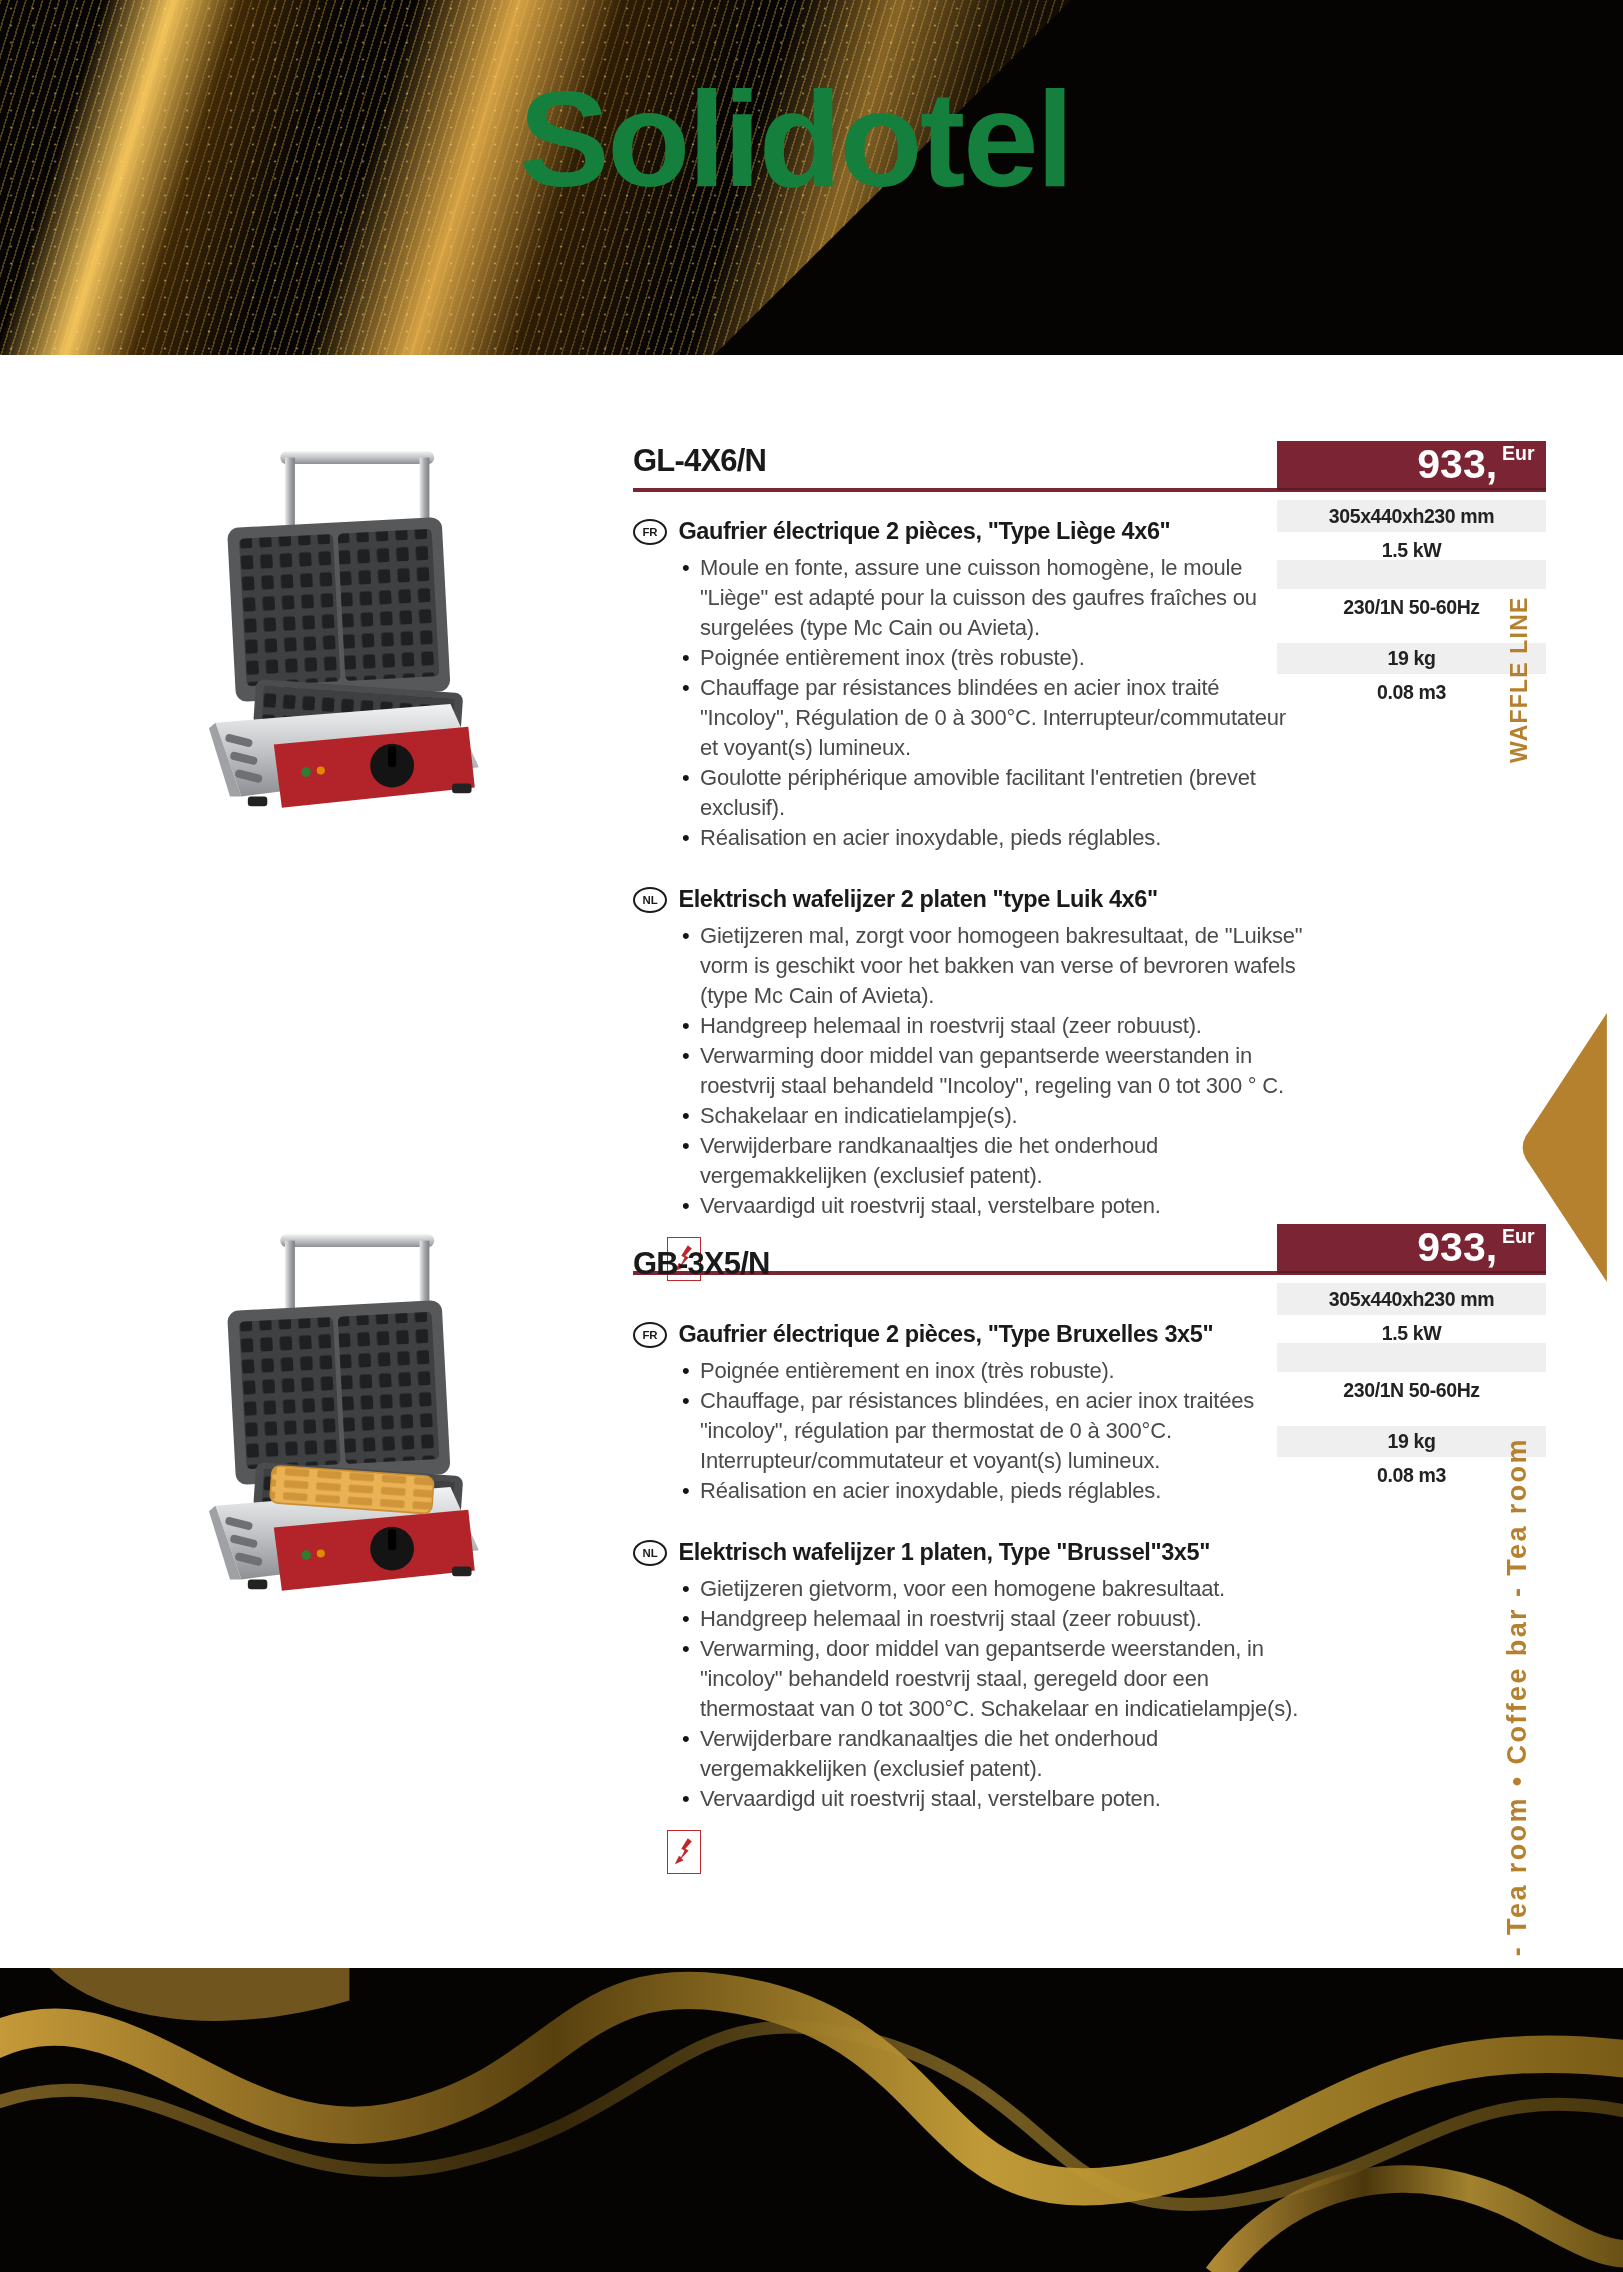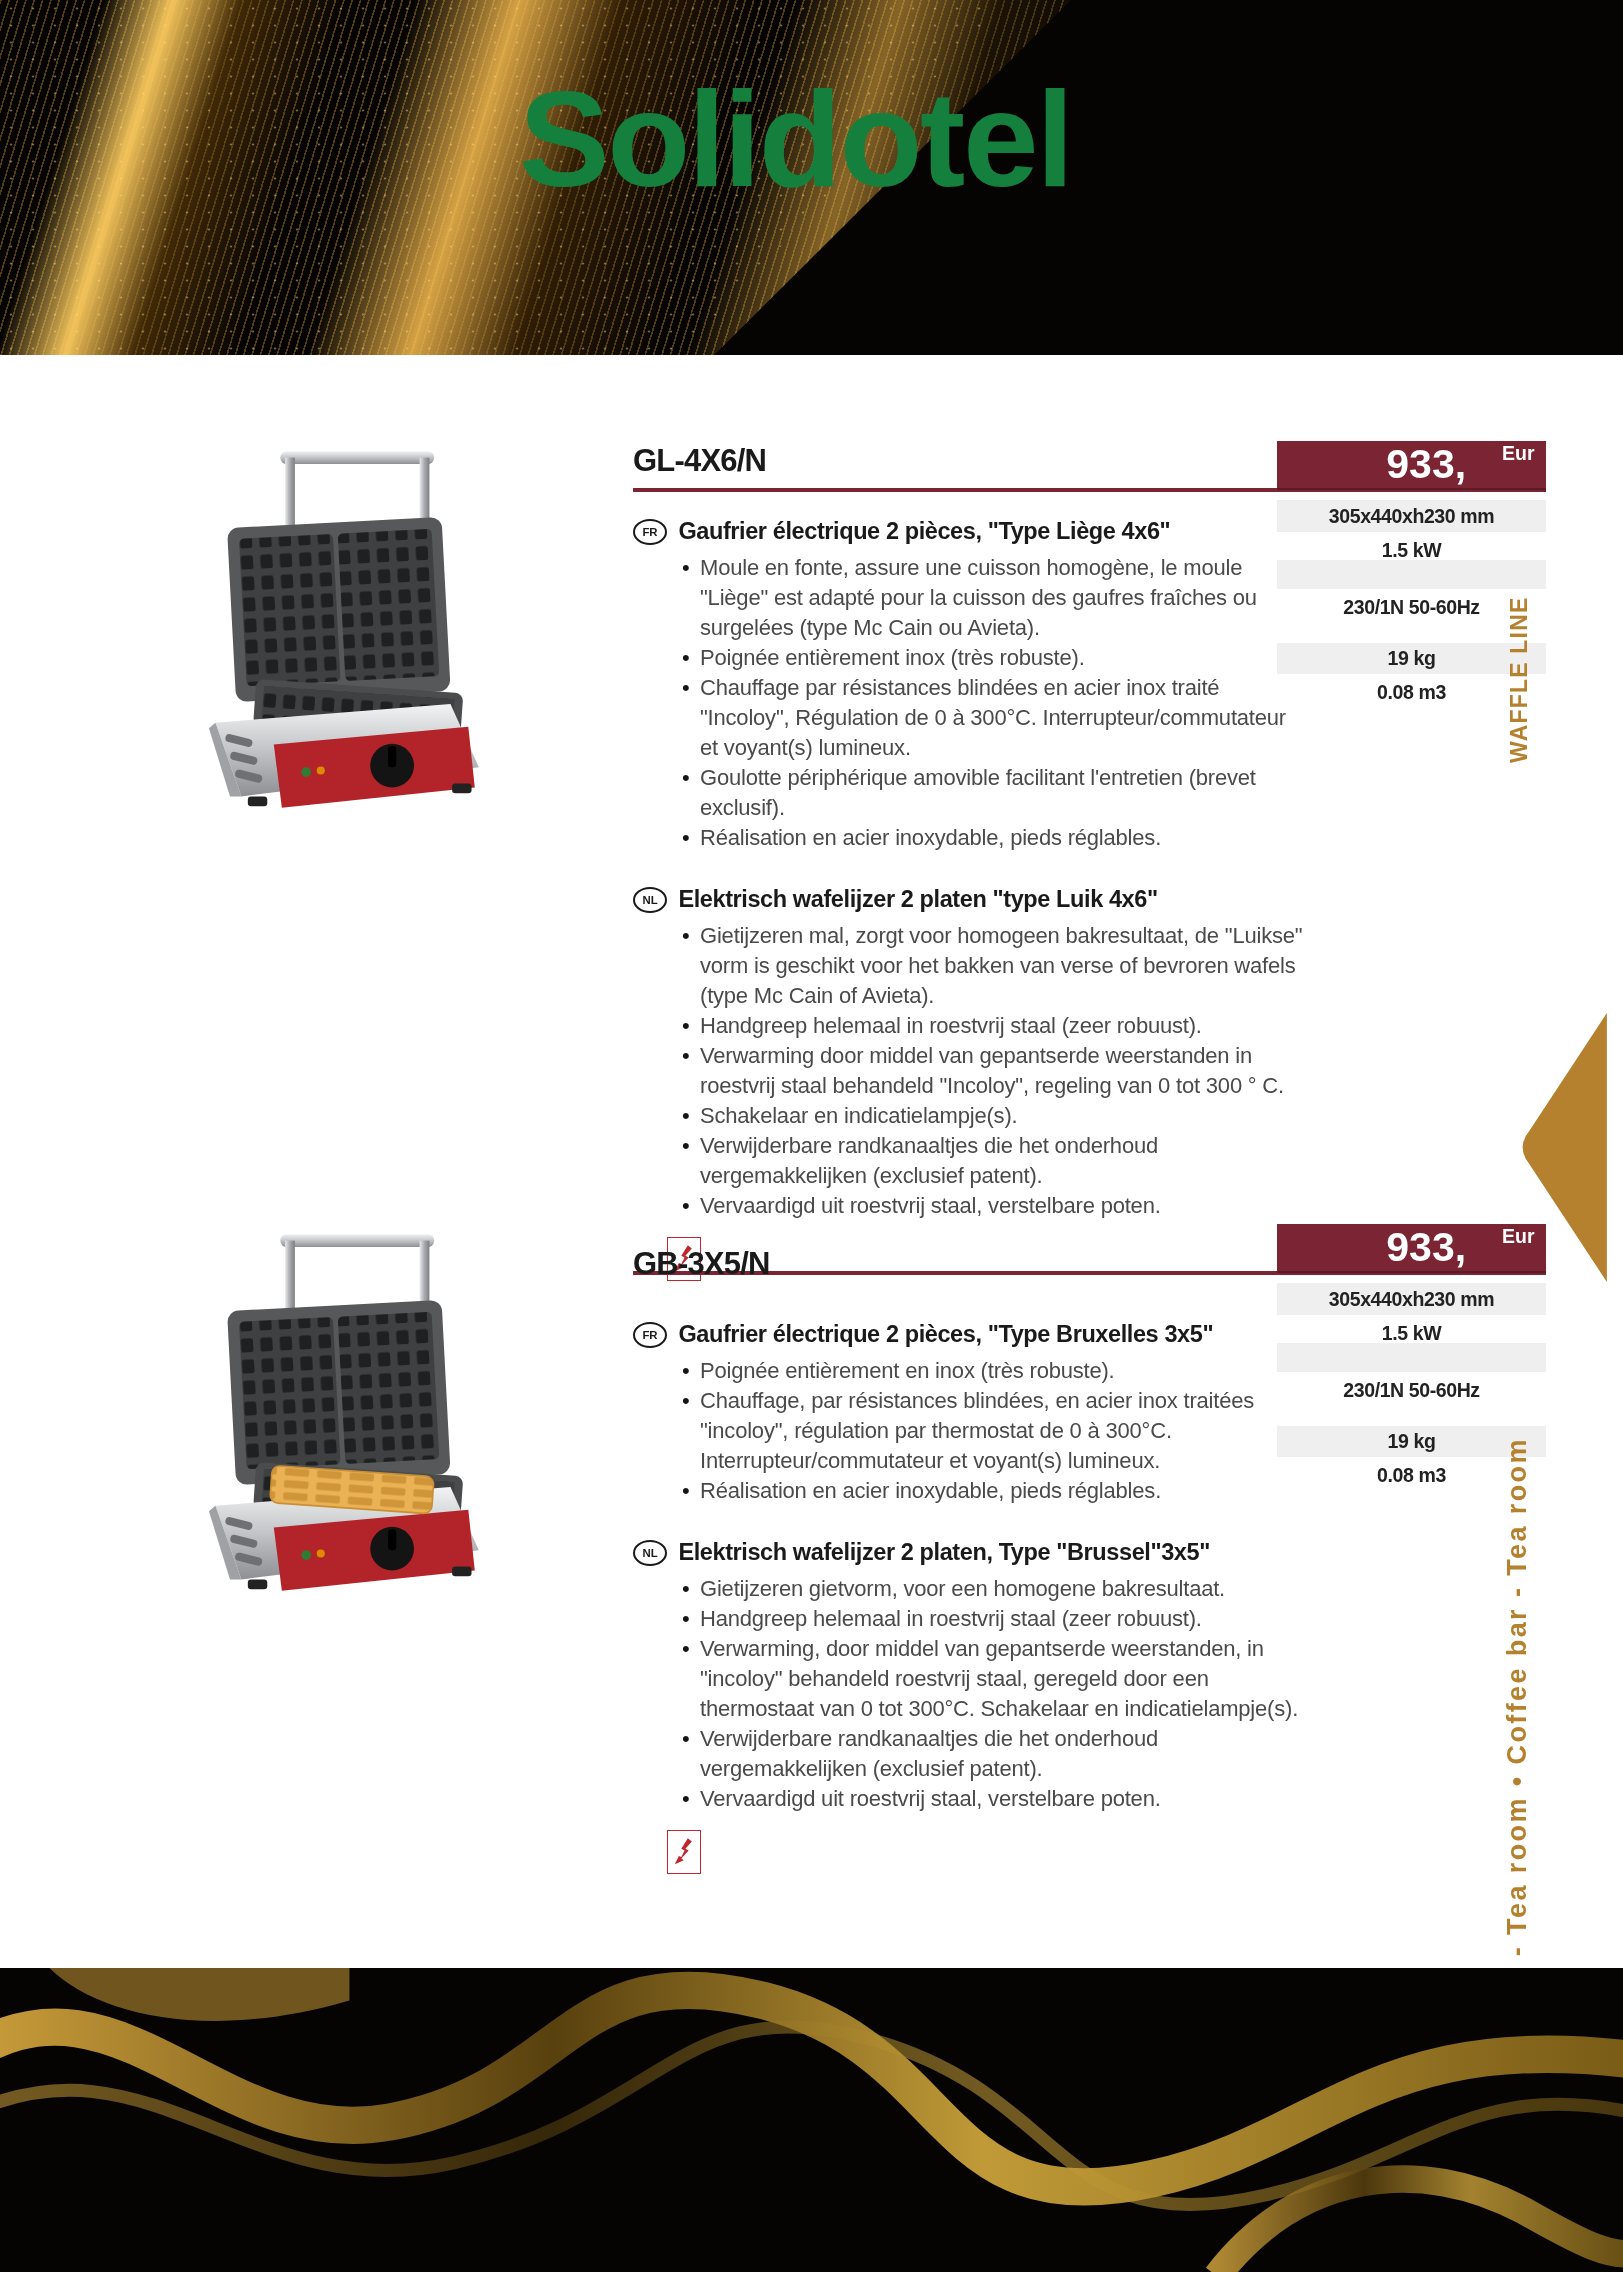--- a/index.html
+++ b/index.html
@@ -54,21 +54,21 @@
     color:#4a4a4a;letter-spacing:-0.2px;}
   ul.bullets li::before{content:"•";position:absolute;left:0;top:0;color:#151515;}
   .nl-block{margin-top:18px;}
 
   .bolt-box{display:inline-flex;align-items:center;justify-content:center;
     width:32px;height:42px;border:1.6px solid #c0272d;margin:1.6px 0 0 34px;background:#fff;}
 
   
   .side-col{position:absolute;left:1277px;top:0;width:269px;}
   .price-box{height:49px;background:#7b2433;border-bottom:2.4px solid #5d1a26;
-    display:flex;align-items:center;justify-content:flex-end;padding-right:11.4px;box-sizing:border-box;color:#fff;gap:31px;}
+    display:flex;align-items:center;justify-content:flex-end;padding-right:11.4px;box-sizing:border-box;color:#fff;}
   .price-num{font-size:41px;font-weight:700;line-height:1;}
   .price-cur{font-size:19.5px;font-weight:700;transform:translateY(-11.4px);margin-left:5px;}
   .specs{margin-top:10px;}
   .spec-row{font-size:19.5px;font-weight:700;color:#222;text-align:center;letter-spacing:-0.4px;}
   .g{background:#efefef;}
   .r40{line-height:32px;height:32px;} .r44{line-height:36px;height:28px;}
   .r36{height:29px;} .spacer{height:26px;} .r38{line-height:31px;height:31px;}
 </style>
 </head>
 <body>
@@ -222,21 +222,21 @@
         <span class="lang-title">Gaufrier électrique 2 pièces, "Type Bruxelles 3x5"</span>
       </div>
       <ul class="bullets">
           <li>Poignée entièrement en inox (très robuste).</li>
           <li>Chauffage, par résistances blindées, en acier inox traitées "incoloy", régulation par thermostat de 0 à 300°C. Interrupteur/commutateur et voyant(s) lumineux.</li>
           <li>Réalisation en acier inoxydable, pieds réglables.</li>
         </ul>
 
       <div class="lang-head nl-block">
         <span class="lang-badge">NL</span>
-        <span class="lang-title">Elektrisch wafelijzer 2 platen, Type "Brussel"3x5"</span>
+        <span class="lang-title">Elektrisch wafelijzer 1 platen, Type "Brussel"3x5"</span>
       </div>
       <ul class="bullets">
           <li>Gietijzeren gietvorm, voor een homogene bakresultaat.</li>
           <li>Handgreep helemaal in roestvrij staal (zeer robuust).</li>
           <li>Verwarming, door middel van gepantserde weerstanden, in "incoloy" behandeld roestvrij staal, geregeld door een thermostaat van 0 tot 300°C. Schakelaar en indicatielampje(s).</li>
           <li>Verwijderbare randkanaaltjes die het onderhoud vergemakkelijken (exclusief patent).</li>
           <li>Vervaardigd uit roestvrij staal, verstelbare poten.</li>
         </ul>
 
       <span class="bolt-box">

